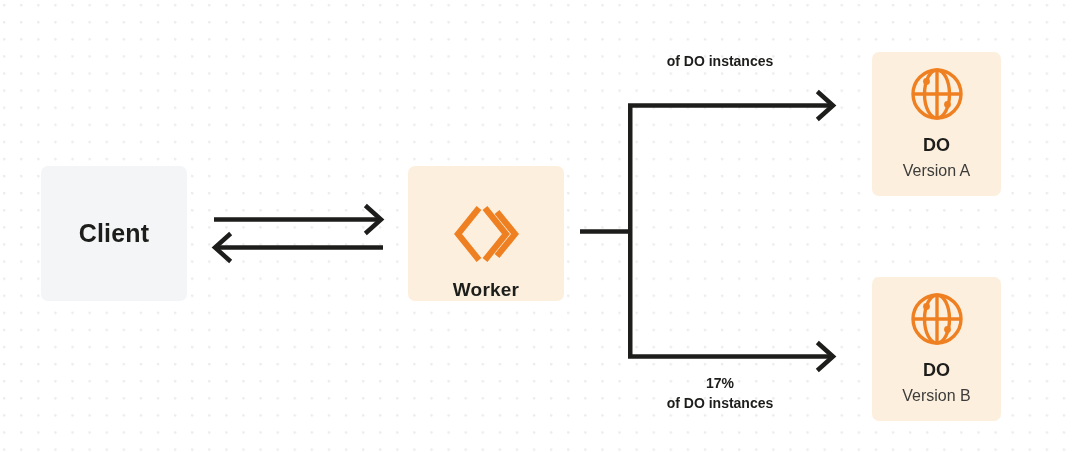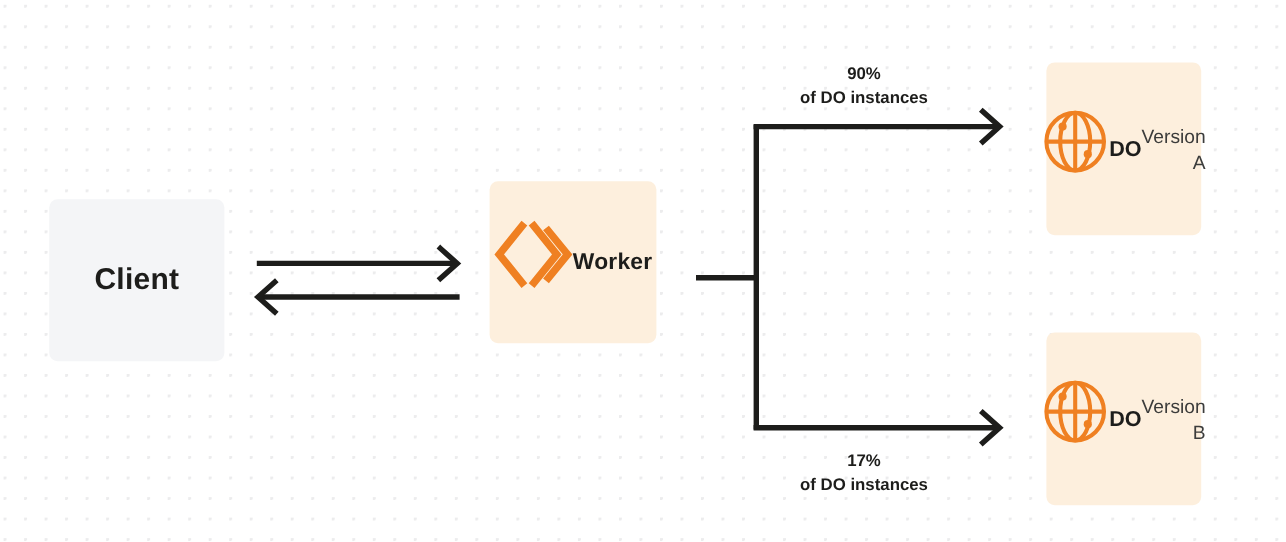--- a/index.html
+++ b/index.html
@@ -21,21 +21,21 @@
     background-color: #ffffff;
     background-image: radial-gradient(circle at 1px 1px, #ececed 1.4px, transparent 1.5px);
     background-size: 17.1px 17.1px;
     background-position: 3px 4px;
   }
 
   .node {
     position: absolute;
     box-sizing: border-box;
     display: flex;
-    flex-direction: row;
+    flex-direction: column;
     align-items: center;
     justify-content: center;
     border-radius: 7px;
   }
 
   
   .node-client {
     left: 41px;
     top: 166px;
     width: 146px;
@@ -45,24 +45,25 @@
   .client-label {
     font-size: 25px;
     font-weight: bold;
     color: #1d1d1b;
     letter-spacing: 0.2px;
   }
 
   
   .node-worker {
     left: 408px;
-    top: 151px;
-    width: 139px;
+    top: 166px;
+    width: 156px;
     height: 135px;
     background-color: #fdefdd;
+    justify-content: flex-end;
   }
   .worker-icon {
     width: 66px;
     height: 62px;
     margin-bottom: 14px;
   }
   .worker-label {
     font-size: 19px;
     font-weight: bold;
     color: #1d1d1b;
@@ -211,21 +212,20 @@
         </g>
         <circle cx="17.5" cy="15.5" r="3.4" fill="#ef8022"></circle>
         <circle cx="38.5" cy="38.5" r="3.4" fill="#ef8022"></circle>
       </svg>
     </span>
     <span class="do-title">DO</span>
     <span class="do-subtitle">Version B</span>
   </div>
 
   <div class="edge-label edge-label-top">
-    <span class="pct">90%</span>
     <span class="desc">of DO instances</span>
   </div>
 
   <div class="edge-label edge-label-bottom">
     <span class="pct">17%</span>
     <span class="desc">of DO instances</span>
   </div>
 
 </div>
 

